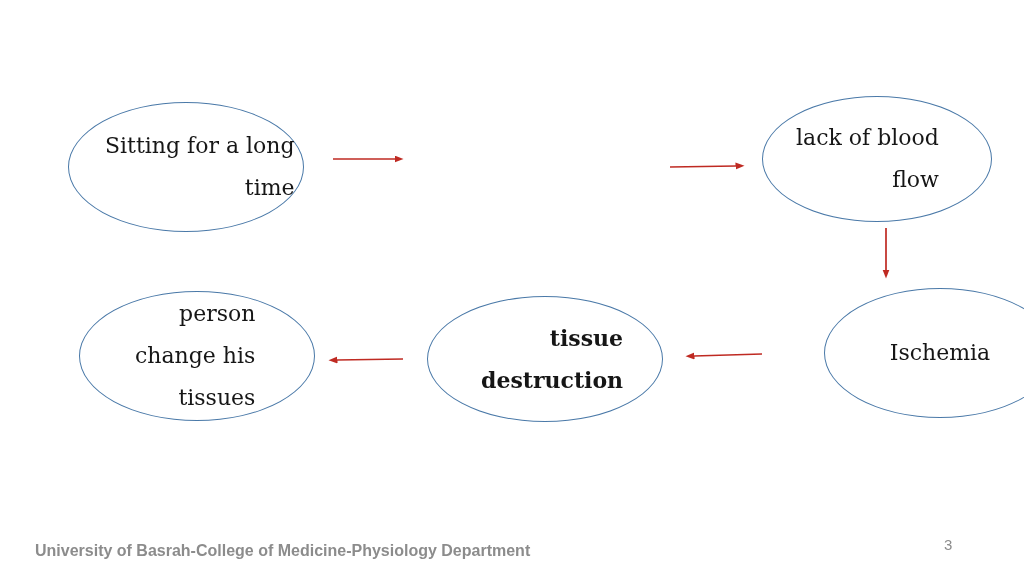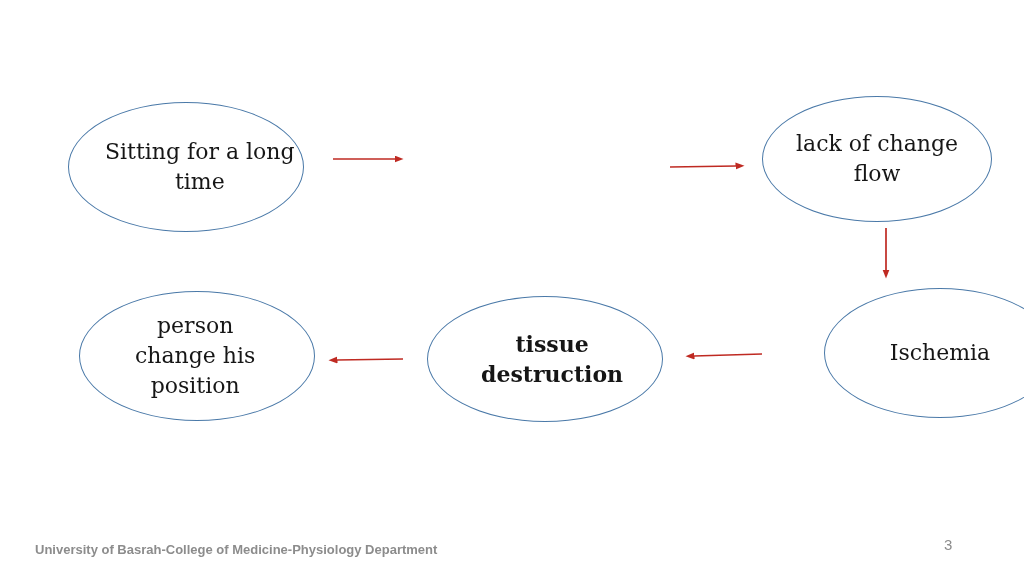--- a/index.html
+++ b/index.html
@@ -30,43 +30,43 @@
     border: 1.4px solid var(--ellipse-stroke);
     border-radius: 50%;
     background: var(--background);
     display: flex;
     align-items: center;
   }
   .node-label {
     display: block;
     white-space: pre-line;
     font-size: 22px;
-    line-height: 30px;
+    line-height: 42px;
     color: var(--text-color);
-    text-align: center;
+    text-align: right;
   }
   .node-tl { left: 68px;  top: 102px; width: 236px; height: 130px; }
   .node-tl .node-label { padding-left: 36px; }
   .node-tm { left: 419px; top: 104px; width: 234px; height: 128px; }
   .node-tm .node-label { padding-left: 40px; }
   .node-tr { left: 762px; top: 96px;  width: 230px; height: 126px; }
   .node-tr .node-label { padding-left: 33px; }
   .node-bl { left: 79px;  top: 291px; width: 236px; height: 130px; }
   .node-bl .node-label { padding-left: 55px; }
   .node-bm { left: 427px; top: 296px; width: 236px; height: 126px; font-weight: bold; }
   .node-bm .node-label { padding-left: 53px; }
   .node-br { left: 824px; top: 288px; width: 232px; height: 130px; justify-content: center; }
   .node-br .node-label { padding-left: 0; }
   .footer {
     position: absolute;
     left: 35px;
     top: 542px;
     font-family: "Liberation Sans", sans-serif;
     font-weight: bold;
-    font-size: 13px;
+    font-size: 16px;
     color: var(--footer-color);
     white-space: nowrap;
   }
   .page-number {
     position: absolute;
     left: 944px;
     top: 536px;
     font-family: "Liberation Sans", sans-serif;
     font-size: 15px;
     color: var(--footer-color);
@@ -90,28 +90,28 @@
     <line x1="403" y1="359" x2="337" y2="360" stroke="var(--arrow-color)" stroke-width="1.7" marker-end="url(#ah)"></line>
   </svg>
 
   <div class="node node-tl">
     <span class="node-label">Sitting for a long
 time</span>
   </div>
 
 
   <div class="node node-tr">
-    <span class="node-label">lack of change
+    <span class="node-label">lack of blood
 flow</span>
   </div>
 
   <div class="node node-bl">
     <span class="node-label">person
 change his
-position</span>
+tissues</span>
   </div>
 
   <div class="node node-bm">
     <span class="node-label">tissue
 destruction</span>
   </div>
 
   <div class="node node-br">
     <span class="node-label">Ischemia</span>
   </div>

